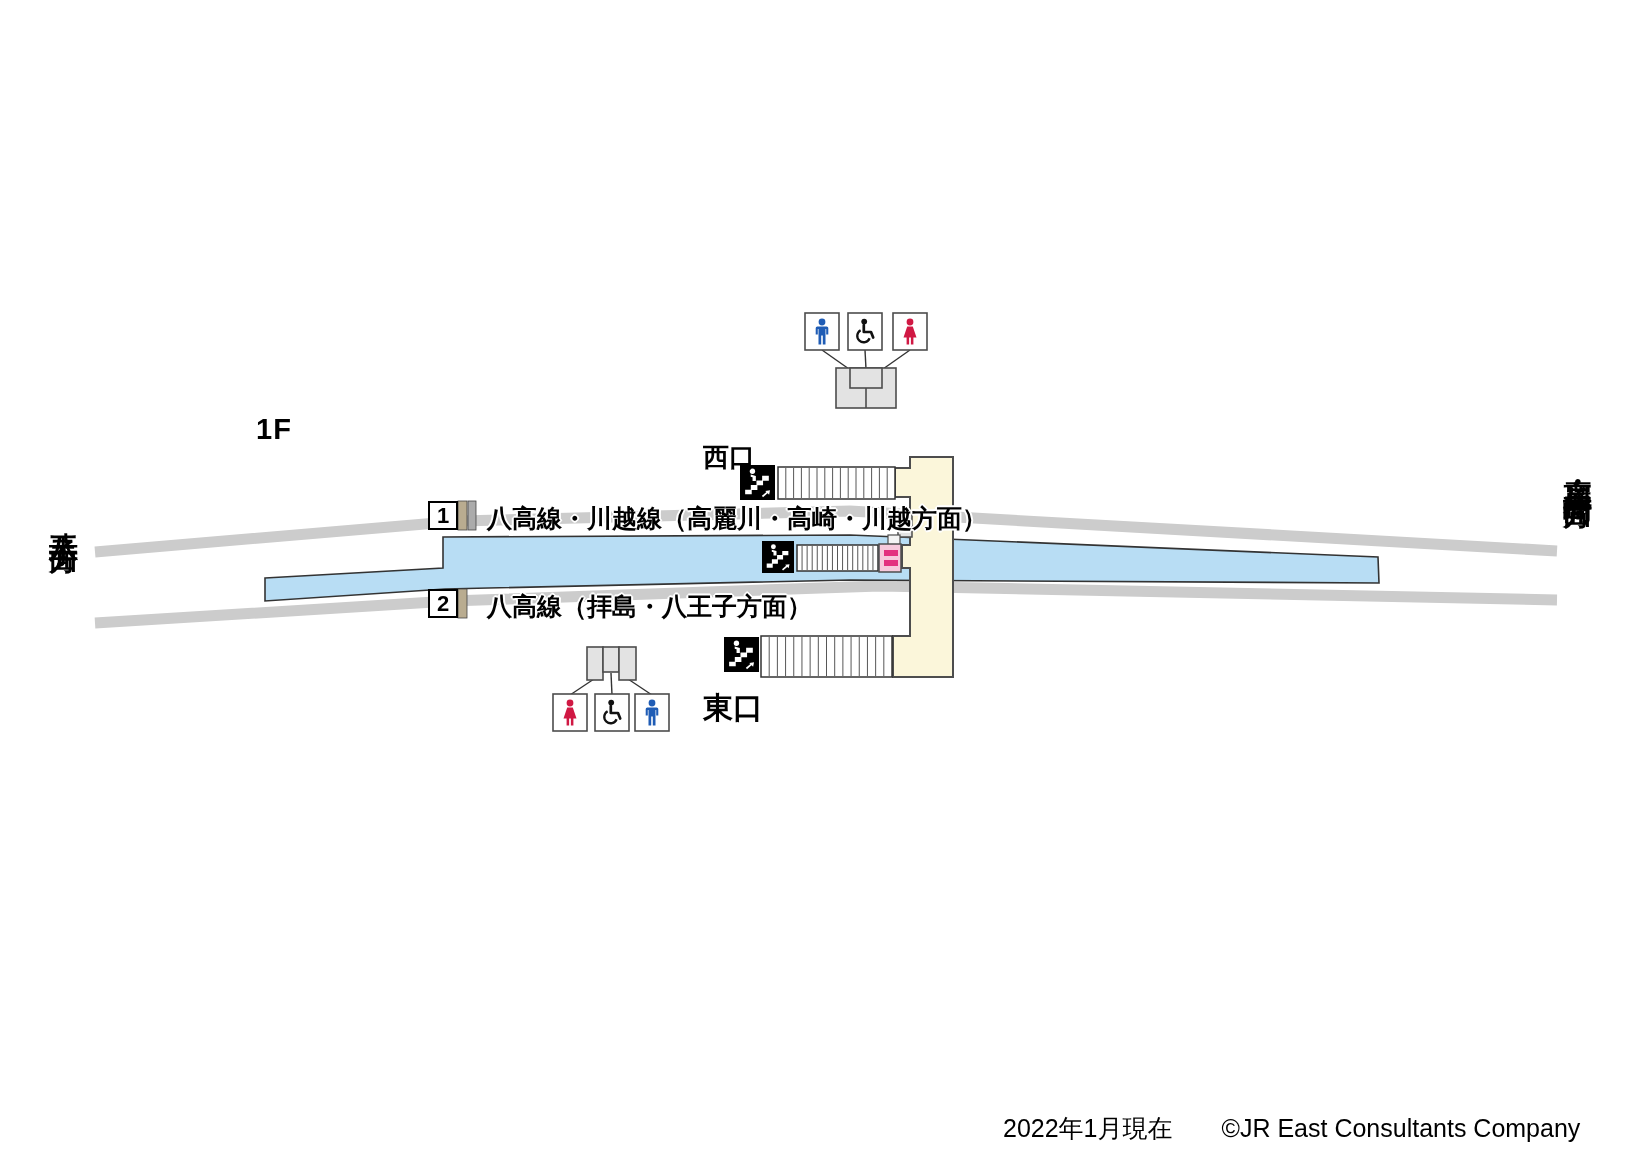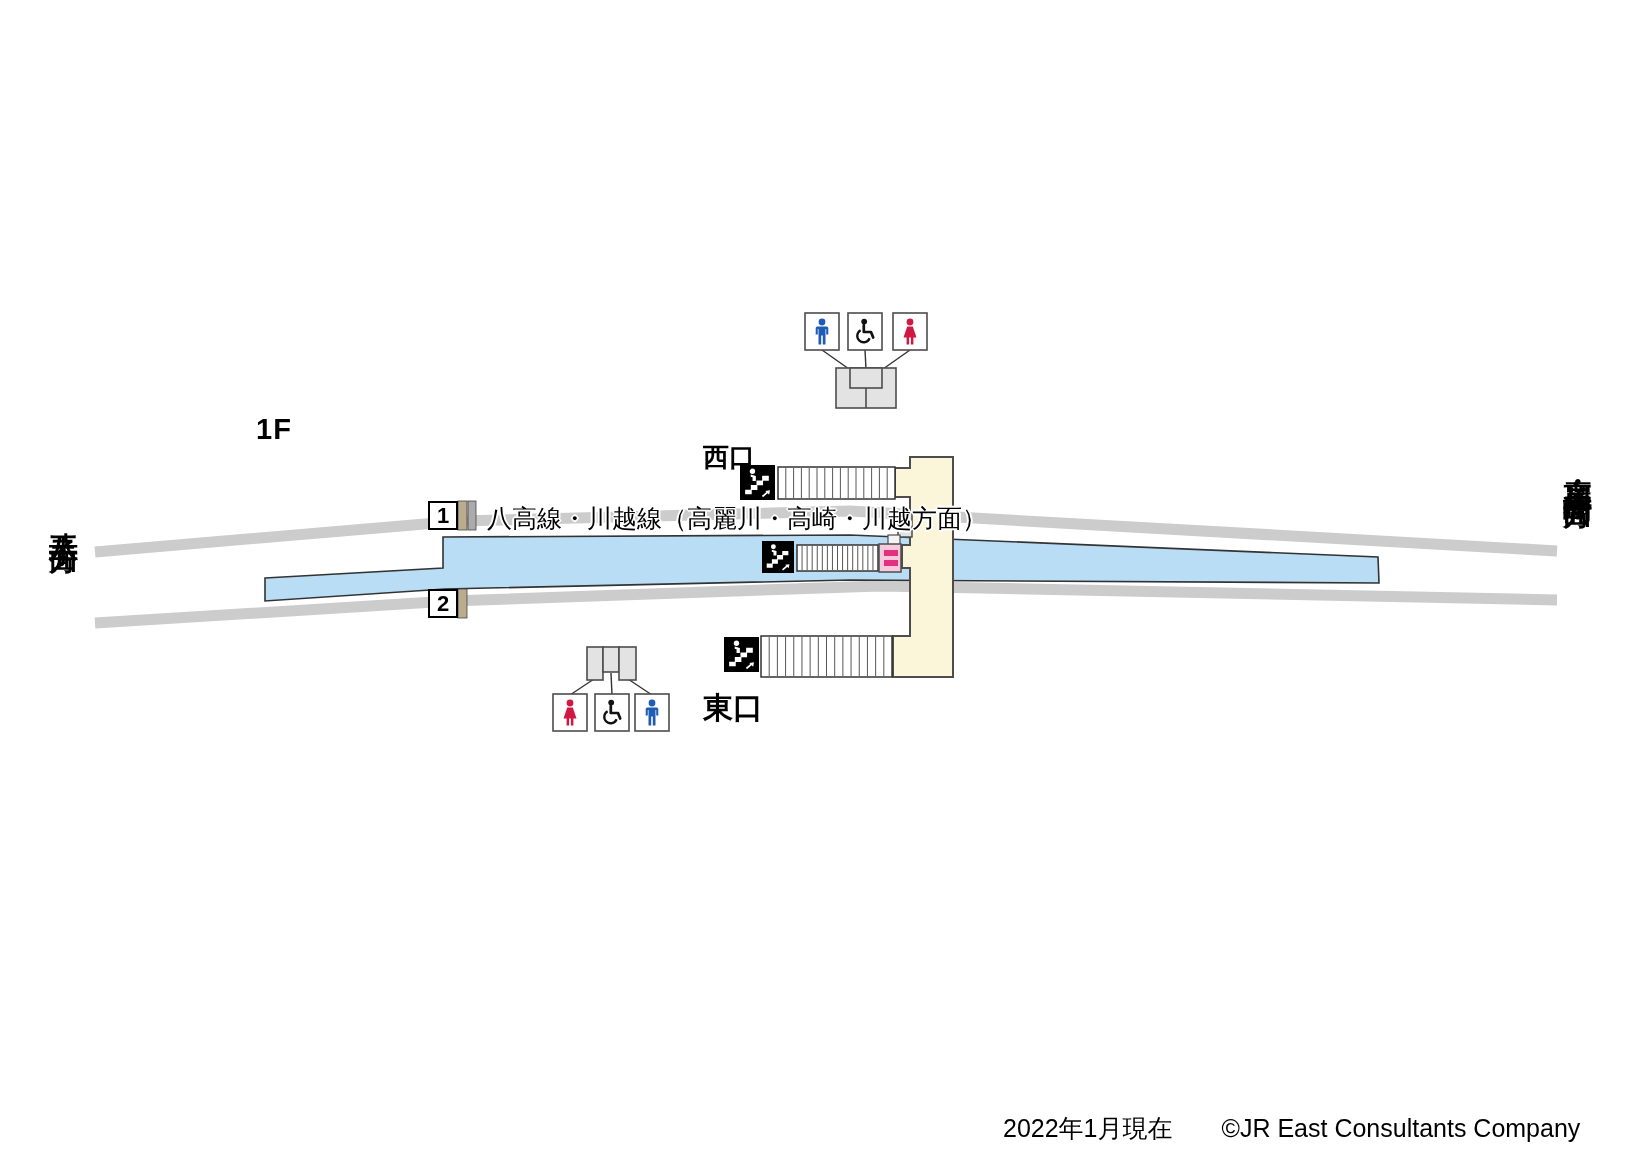--- a/index.html
+++ b/index.html
@@ -12,21 +12,21 @@
   #floor-label{left:256px;top:413px;font-size:29px;font-weight:bold;letter-spacing:1px;}
   #west-exit-label{left:703px;top:440px;font-size:26px;font-weight:600;}
   #east-exit-label{left:703px;top:688px;font-size:30px;font-weight:600;}
   .plat-num-box{
     position:absolute;width:30px;height:29px;box-sizing:border-box;border:2px solid #000;
     background:#fff;font-size:22px;font-weight:bold;text-align:center;line-height:25px;
   }
   #plat1-num{left:428px;top:501px;}
   #plat2-num{left:428px;top:589px;}
   .plat-line{
-    font-size:25px;font-weight:400;
+    font-size:25px;font-weight:700;
     text-shadow:-2px 0 0 #fff,2px 0 0 #fff,0 -2px 0 #fff,0 2px 0 #fff,
                 -1px -1px 0 #fff,1px 1px 0 #fff,-1px 1px 0 #fff,1px -1px 0 #fff;
   }
   #plat1-line{left:487px;top:502px;}
   #plat2-line{left:487px;top:590px;}
   .vtext{
     writing-mode:vertical-rl;text-orientation:upright;
     font-size:29px;font-weight:600;letter-spacing:3px;
   }
   #dir-left{left:44px;top:510px;}
@@ -188,20 +188,21 @@
   </svg>
 
   <div class="lbl" id="floor-label">1F</div>
   <div class="lbl" id="west-exit-label">西口</div>
   <div class="lbl" id="east-exit-label">東口</div>
 
   <div class="lbl plat-num-box" id="plat1-num">1</div>
   <div class="lbl plat-line" id="plat1-line">八高線・川越線（高麗川・高崎・川越方面）</div>
 
   <div class="lbl plat-num-box" id="plat2-num">2</div>
+  <div class="lbl plat-line" id="plat2-line">八高線（拝島・八王子方面）</div>
 
   <div class="lbl vtext" id="dir-left">八王子方面</div>
   <div class="lbl vtext" id="dir-right">高麗川・高崎方面</div>
 
   <div class="lbl" id="footer">
     <span class="date">2022年1月現在</span>
     <span class="copyright">©JR East Consultants Company</span>
   </div>
 </div>
 

